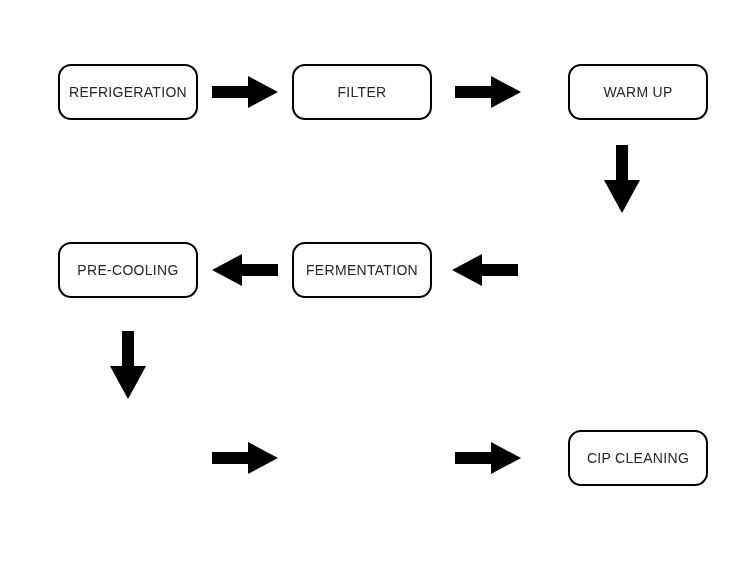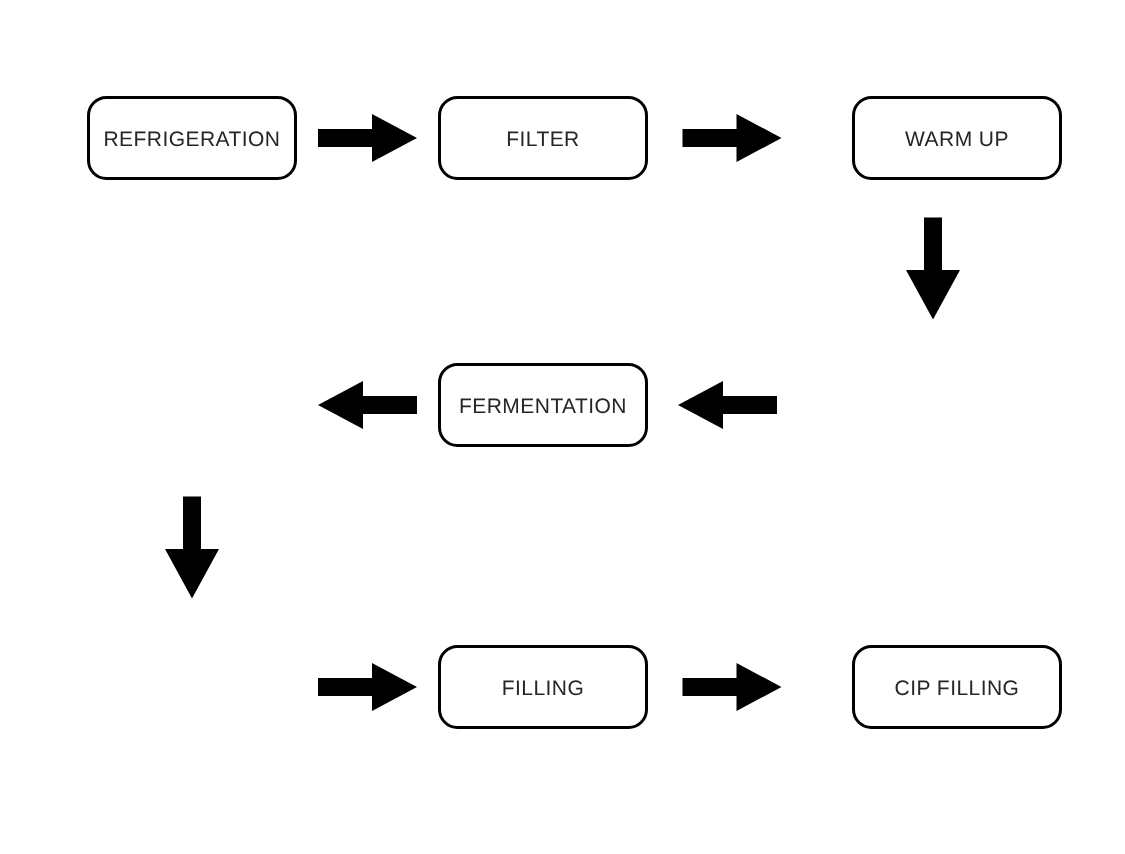--- a/index.html
+++ b/index.html
@@ -90,30 +90,30 @@
 
   <div class="arrow arrow-left" style="left:452px; top:254px;">
     <span class="shaft"></span>
     <span class="head"></span>
   </div>
   <div class="node c2 r2">FERMENTATION</div>
   <div class="arrow arrow-left" style="left:212px; top:254px;">
     <span class="shaft"></span>
     <span class="head"></span>
   </div>
+  <div class="node c1 r2">PRE-COOLING</div>
 
   <div class="arrow arrow-down" style="left:110px; top:331px;">
     <span class="shaft"></span>
     <span class="head"></span>
   </div>
 
   <div class="arrow arrow-right" style="left:212px; top:442px;">
     <span class="shaft"></span>
     <span class="head"></span>
   </div>
-  <div class="node c2 r3">FILLING</div>
   <div class="arrow arrow-right" style="left:455px; top:442px;">
     <span class="shaft"></span>
     <span class="head"></span>
   </div>
-  <div class="node c3 r3">CIP FILLING</div>
+  <div class="node c3 r3">CIP CLEANING</div>
 
 </div>
 
 </body></html>

